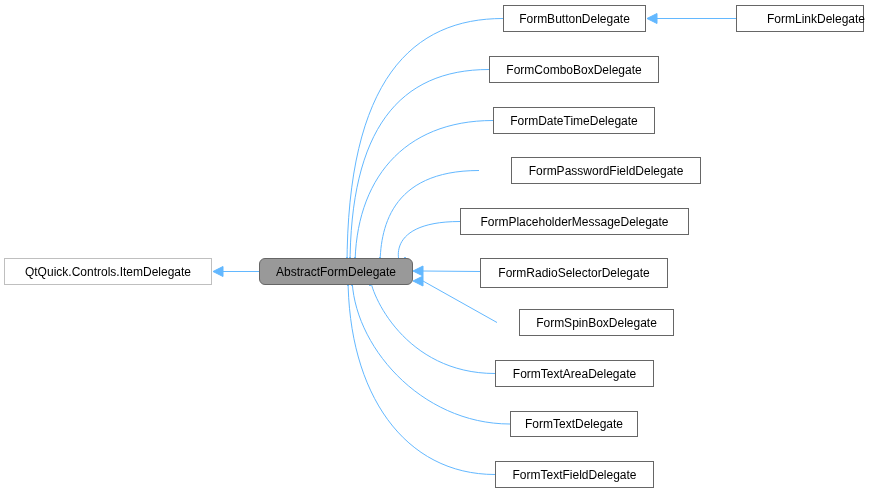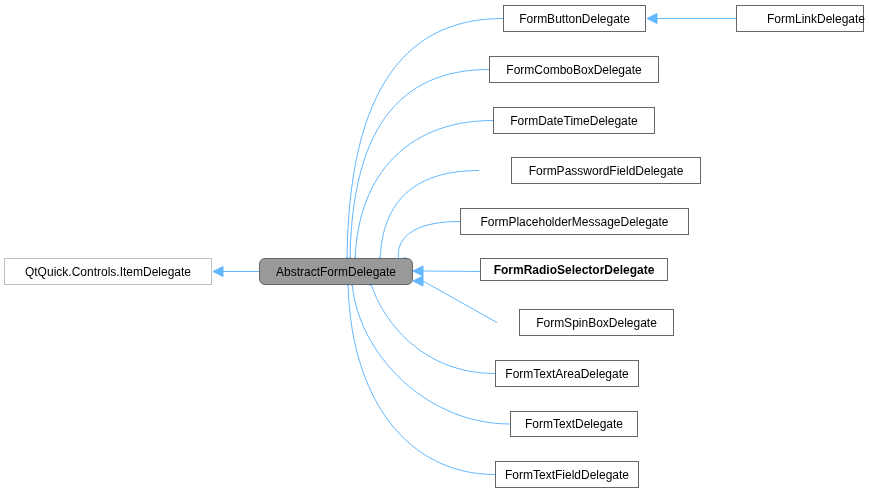--- a/index.html
+++ b/index.html
@@ -60,27 +60,27 @@
   </div>
 <div class="node-box" id="n-datetime" style="left:493px;top:107px;width:162px;height:27px;">
     <span>FormDateTimeDelegate</span>
   </div>
 <div class="node-box" id="n-password" style="left:479px;top:157px;width:190px;height:27px;margin-left:32px;">
     <span>FormPasswordFieldDelegate</span>
   </div>
 <div class="node-box" id="n-placeholder" style="left:460px;top:208px;width:229px;height:27px;">
     <span>FormPlaceholderMessageDelegate</span>
   </div>
-<div class="node-box" id="n-radio" style="left:480px;top:258px;width:188px;height:23px;font-weight:bold;">
+<div class="node-box" id="n-radio" style="left:480px;top:258px;width:188px;height:30px;">
     <span>FormRadioSelectorDelegate</span>
   </div>
 <div class="node-box" id="n-spinbox" style="left:497px;top:309px;width:155px;height:27px;margin-left:22px;">
     <span>FormSpinBoxDelegate</span>
   </div>
-<div class="node-box" id="n-textarea" style="left:495px;top:360px;width:144px;height:27px;">
+<div class="node-box" id="n-textarea" style="left:495px;top:360px;width:159px;height:27px;">
     <span>FormTextAreaDelegate</span>
   </div>
 <div class="node-box" id="n-text" style="left:510px;top:411px;width:128px;height:26px;">
     <span>FormTextDelegate</span>
   </div>
-<div class="node-box" id="n-textfield" style="left:495px;top:461px;width:144px;height:27px;">
+<div class="node-box" id="n-textfield" style="left:495px;top:461px;width:159px;height:27px;">
     <span>FormTextFieldDelegate</span>
   </div>
 
 </body></html>

